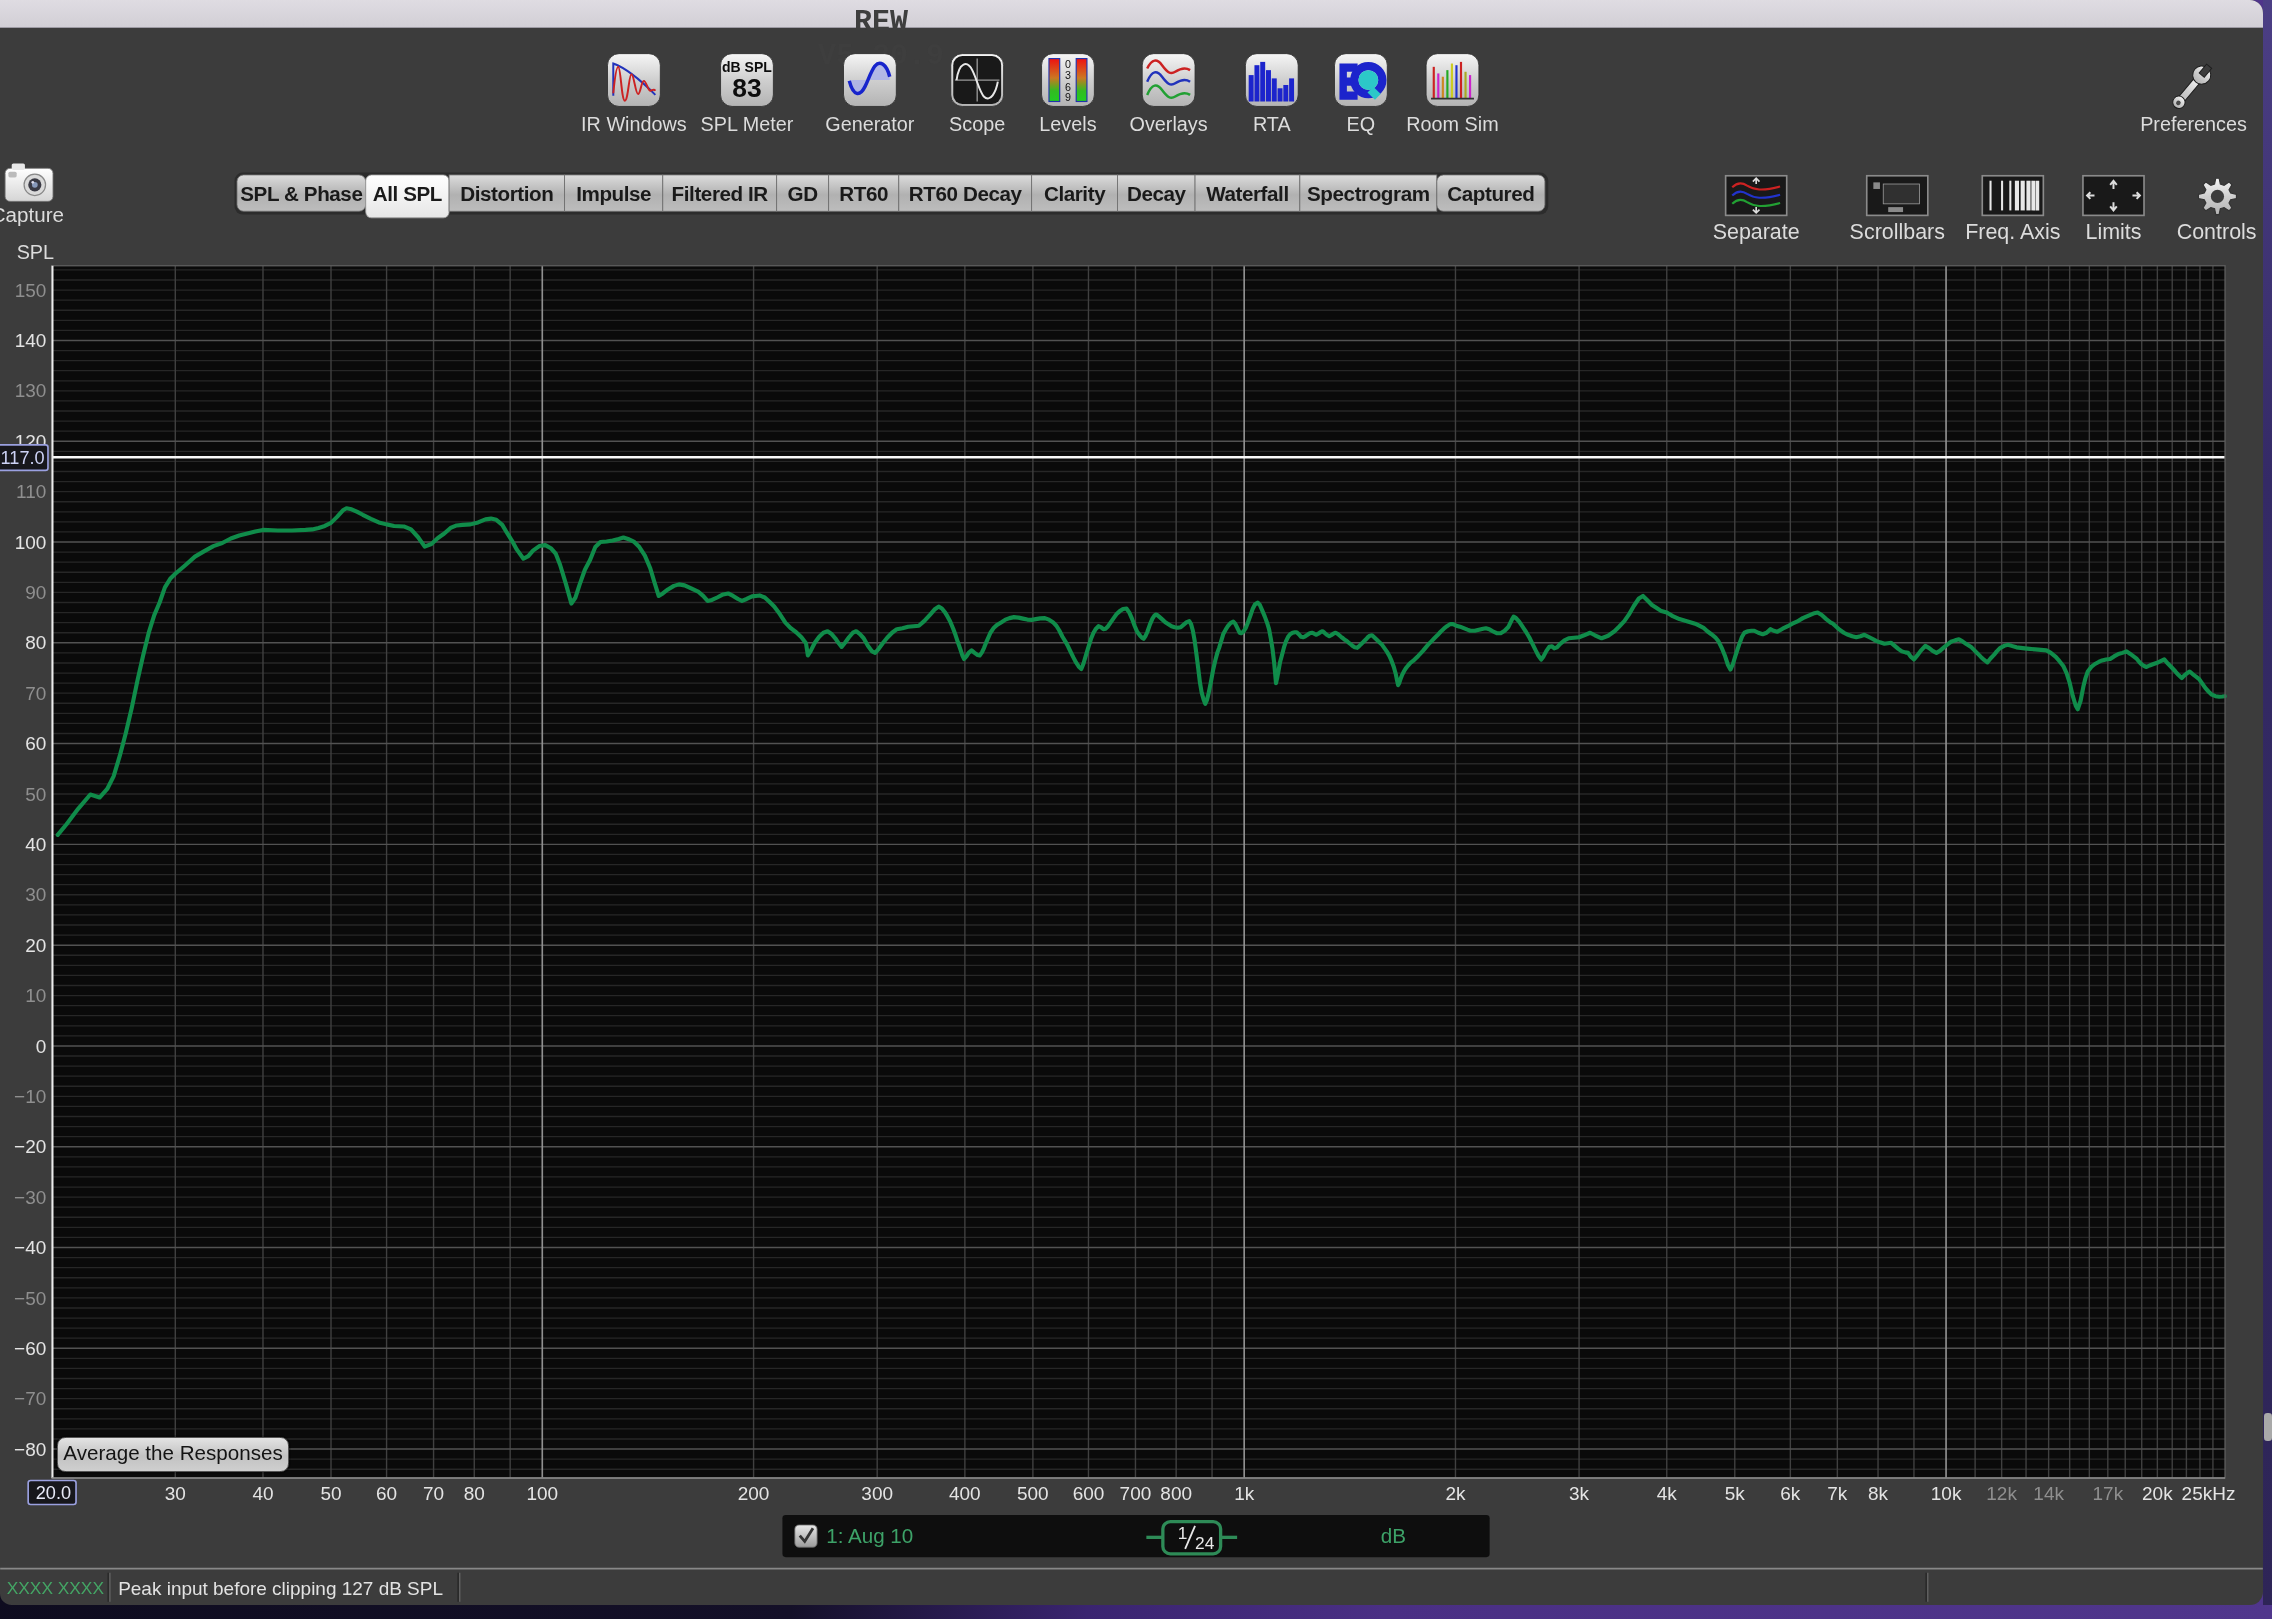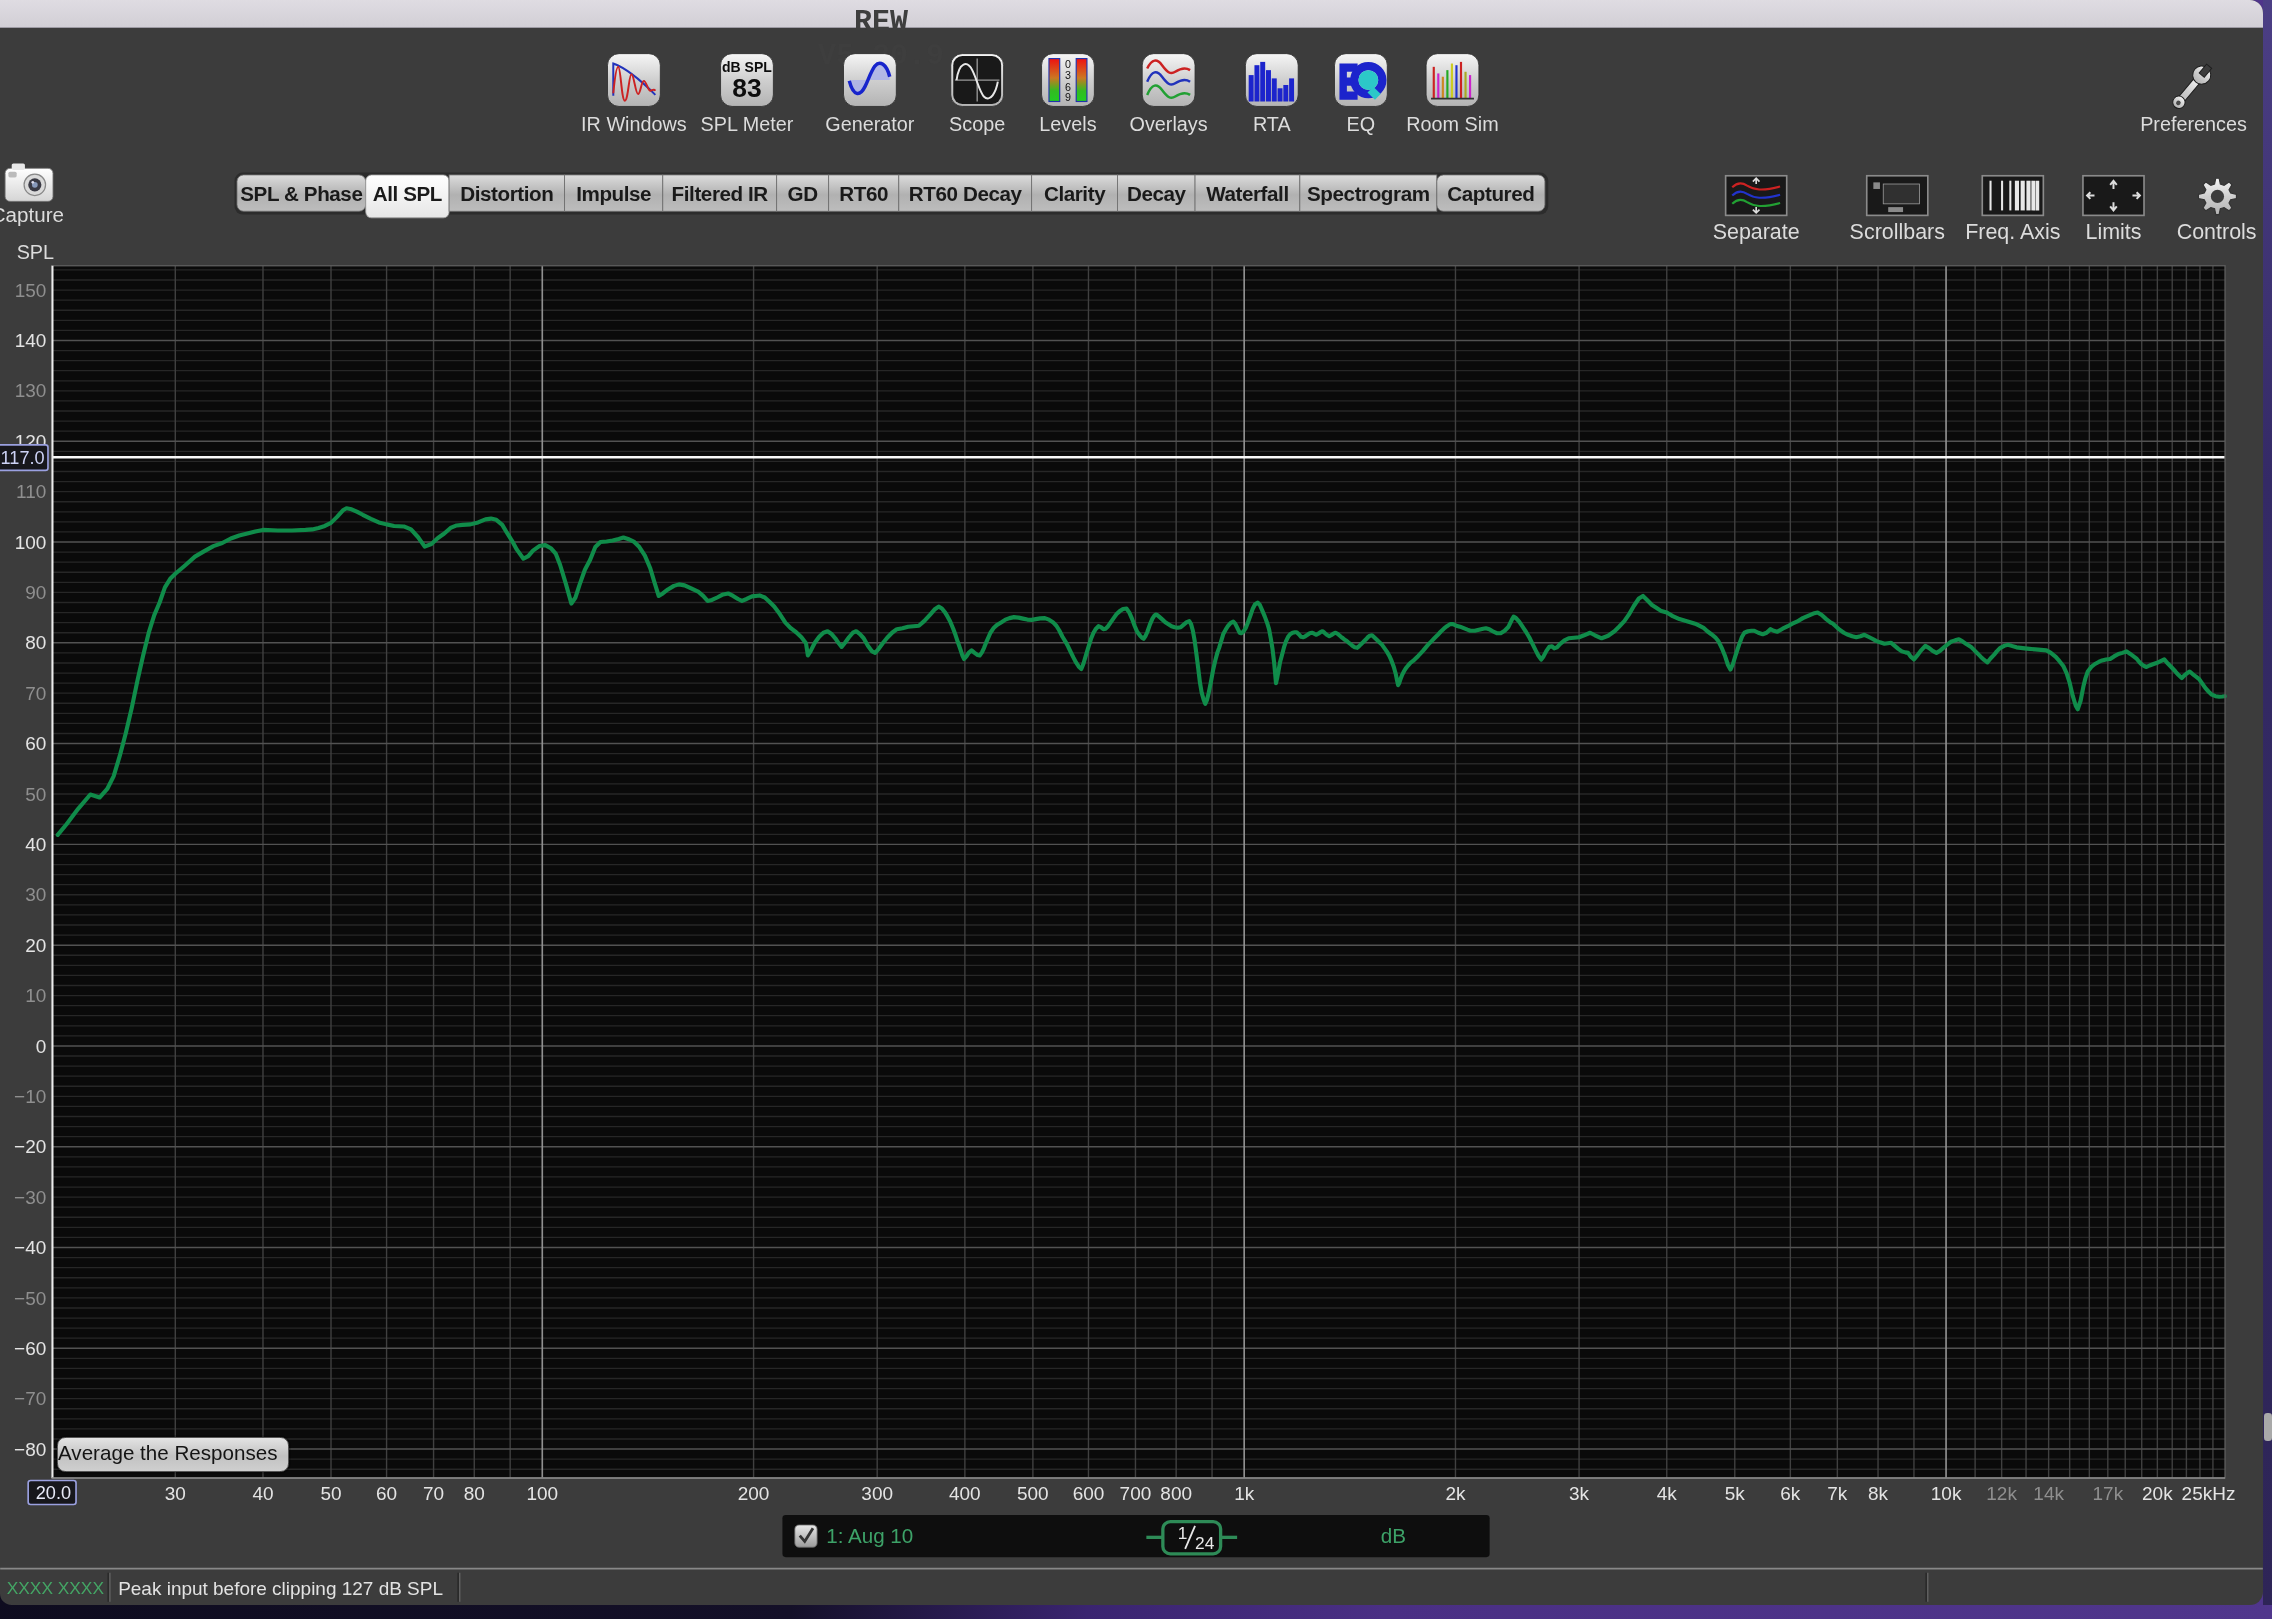--- a/index.html
+++ b/index.html
@@ -5,21 +5,21 @@
   background: linear-gradient(97deg, #0d0b1d 0%, #141028 40%, #3a2470 52%, #4a2f84 64%, #50368c 100%);
   font-family:"Liberation Sans", sans-serif; }
 #win { position:absolute; left:0; top:0; width:2263px; height:1605px; background:#3c3c3c;
   border-radius:0 13.2px 13.2px 11.6px; overflow:hidden; }
 #title { position:absolute; left:0; top:0; width:100%; height:28px;
   background:linear-gradient(#dfdce2,#d2cfd6); border-bottom:0.8px solid #9e9ba4;font-family:Liberation Mono, monospace; }
 #title span { position:absolute; left:786px; top:5px; width:190px; text-align:center;
   font-size:30px; font-weight:bold; color:#3e3e3e; }
 #avg { position:absolute; left:57px; top:1437px; width:232px; height:35px;
   background:linear-gradient(#e3e3e3,#c2c2c2 55%,#cfcfcf); border:1.7px solid #555; border-radius:8.3px;
-  box-shadow:0 0 0 1.7px rgba(0,0,0,.25); color:#141414; font-size:20.6px; text-align:left; line-height:30.5px; white-space:nowrap; }
+  box-shadow:0 0 0 1.7px rgba(0,0,0,.25); color:#141414; font-size:20.6px; text-align:center; line-height:30.5px; white-space:nowrap; }
 #thumb { position:absolute; left:2264px; top:1413px; width:8.3px; height:28px; background:#a9a9a9; border-radius:3.3px; }
 #rstrip { position:absolute; left:2263px; top:0; width:10px; height:1605px; background:linear-gradient(#4c3f85,#342a66 30%,#2e2557 100%); }
 </style></head>
 <body>
 <div id="rstrip"></div>
 <div id="win">
 <div id="title">
       <span>REW V5.20.9</span>
     </div>
 <svg width="2263" height="1605" viewBox="0 0 2742 1945" style="position:absolute;left:0;top:0" font-family="Liberation Sans, sans-serif">

